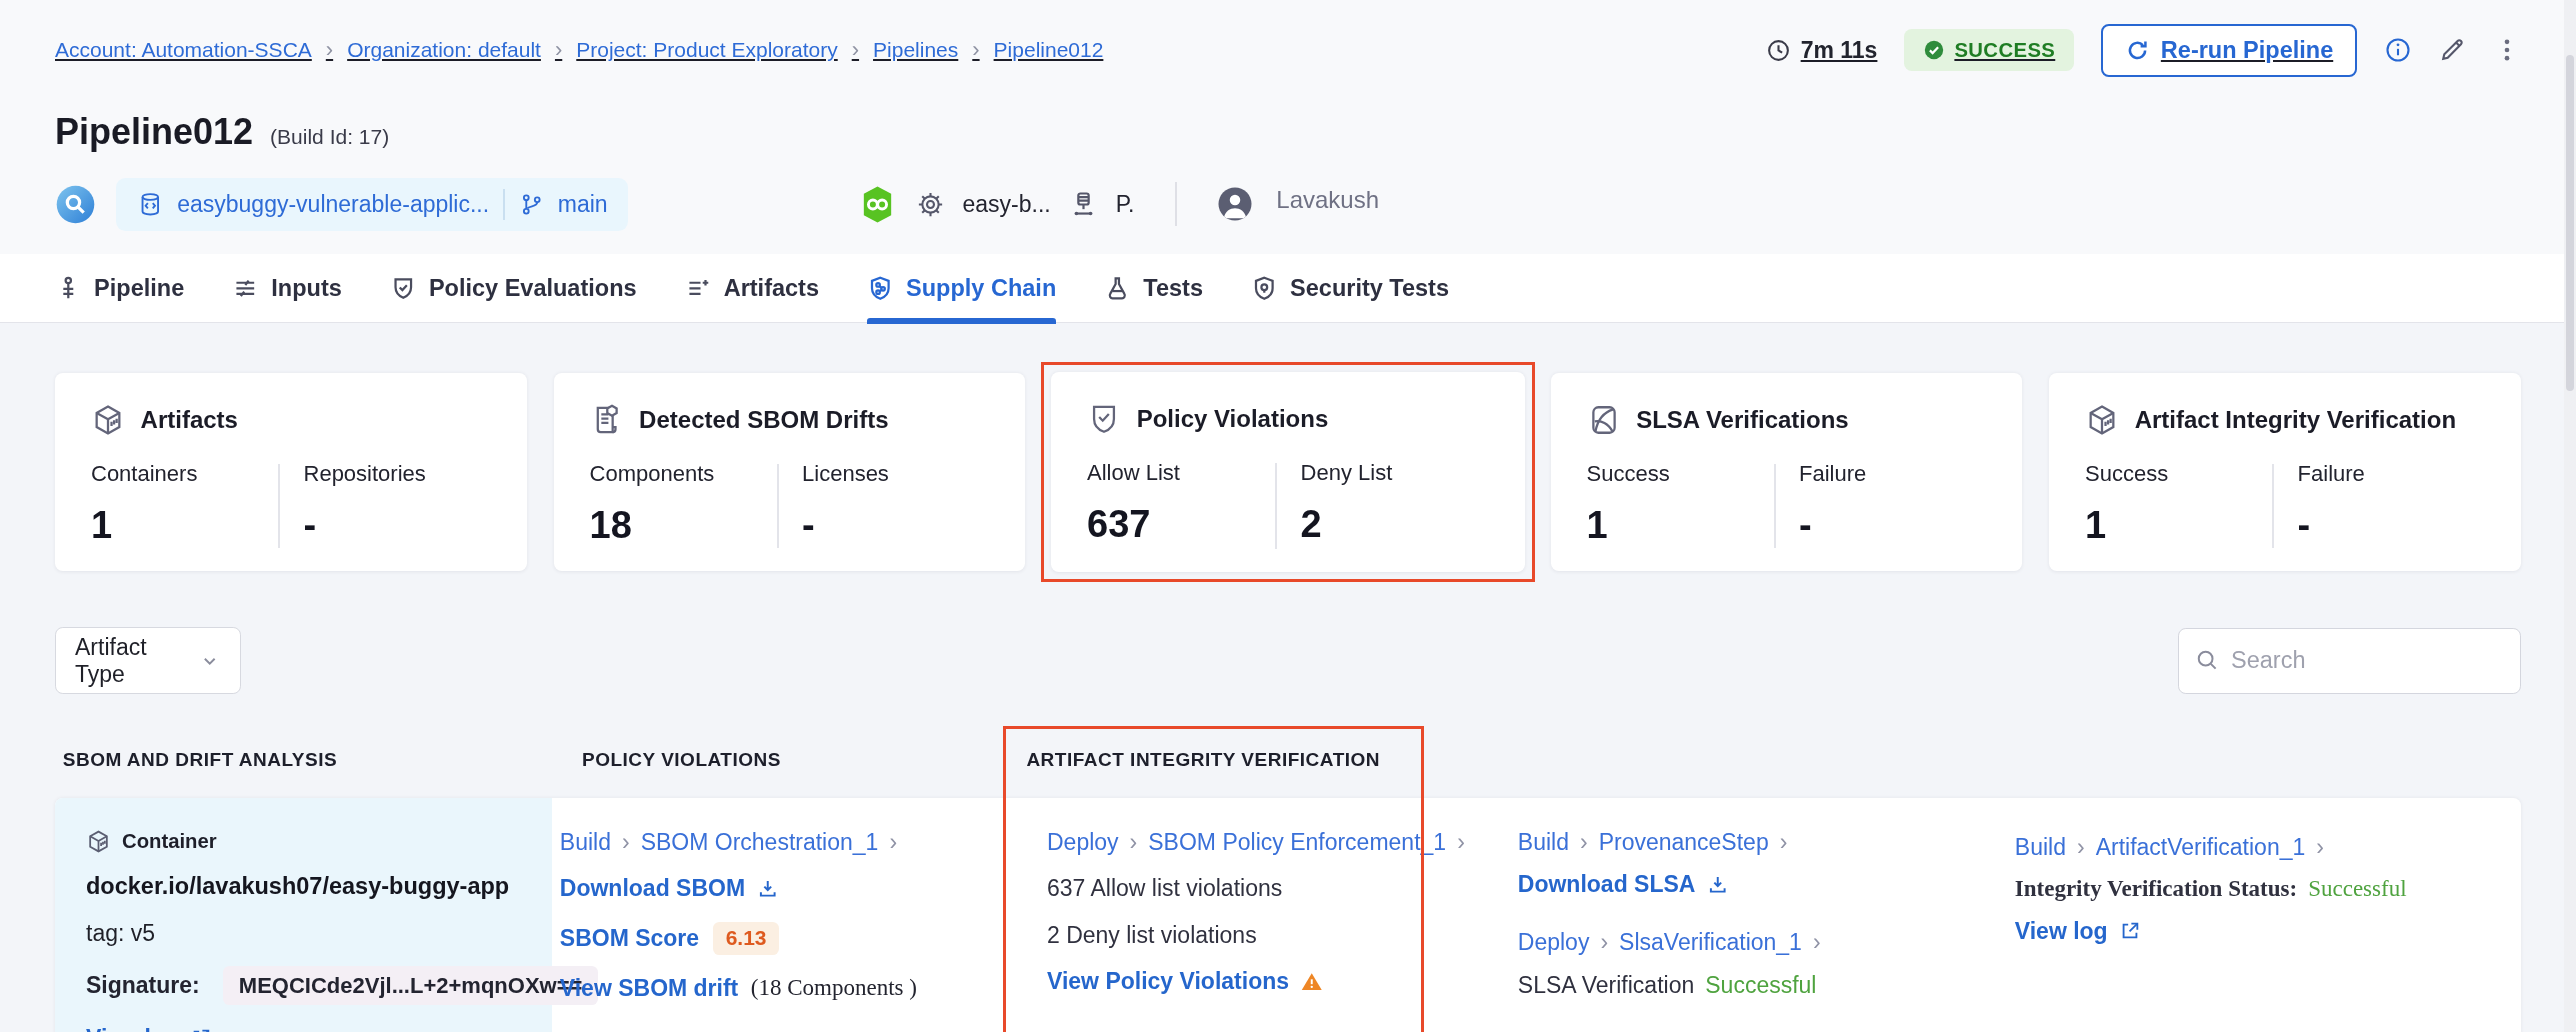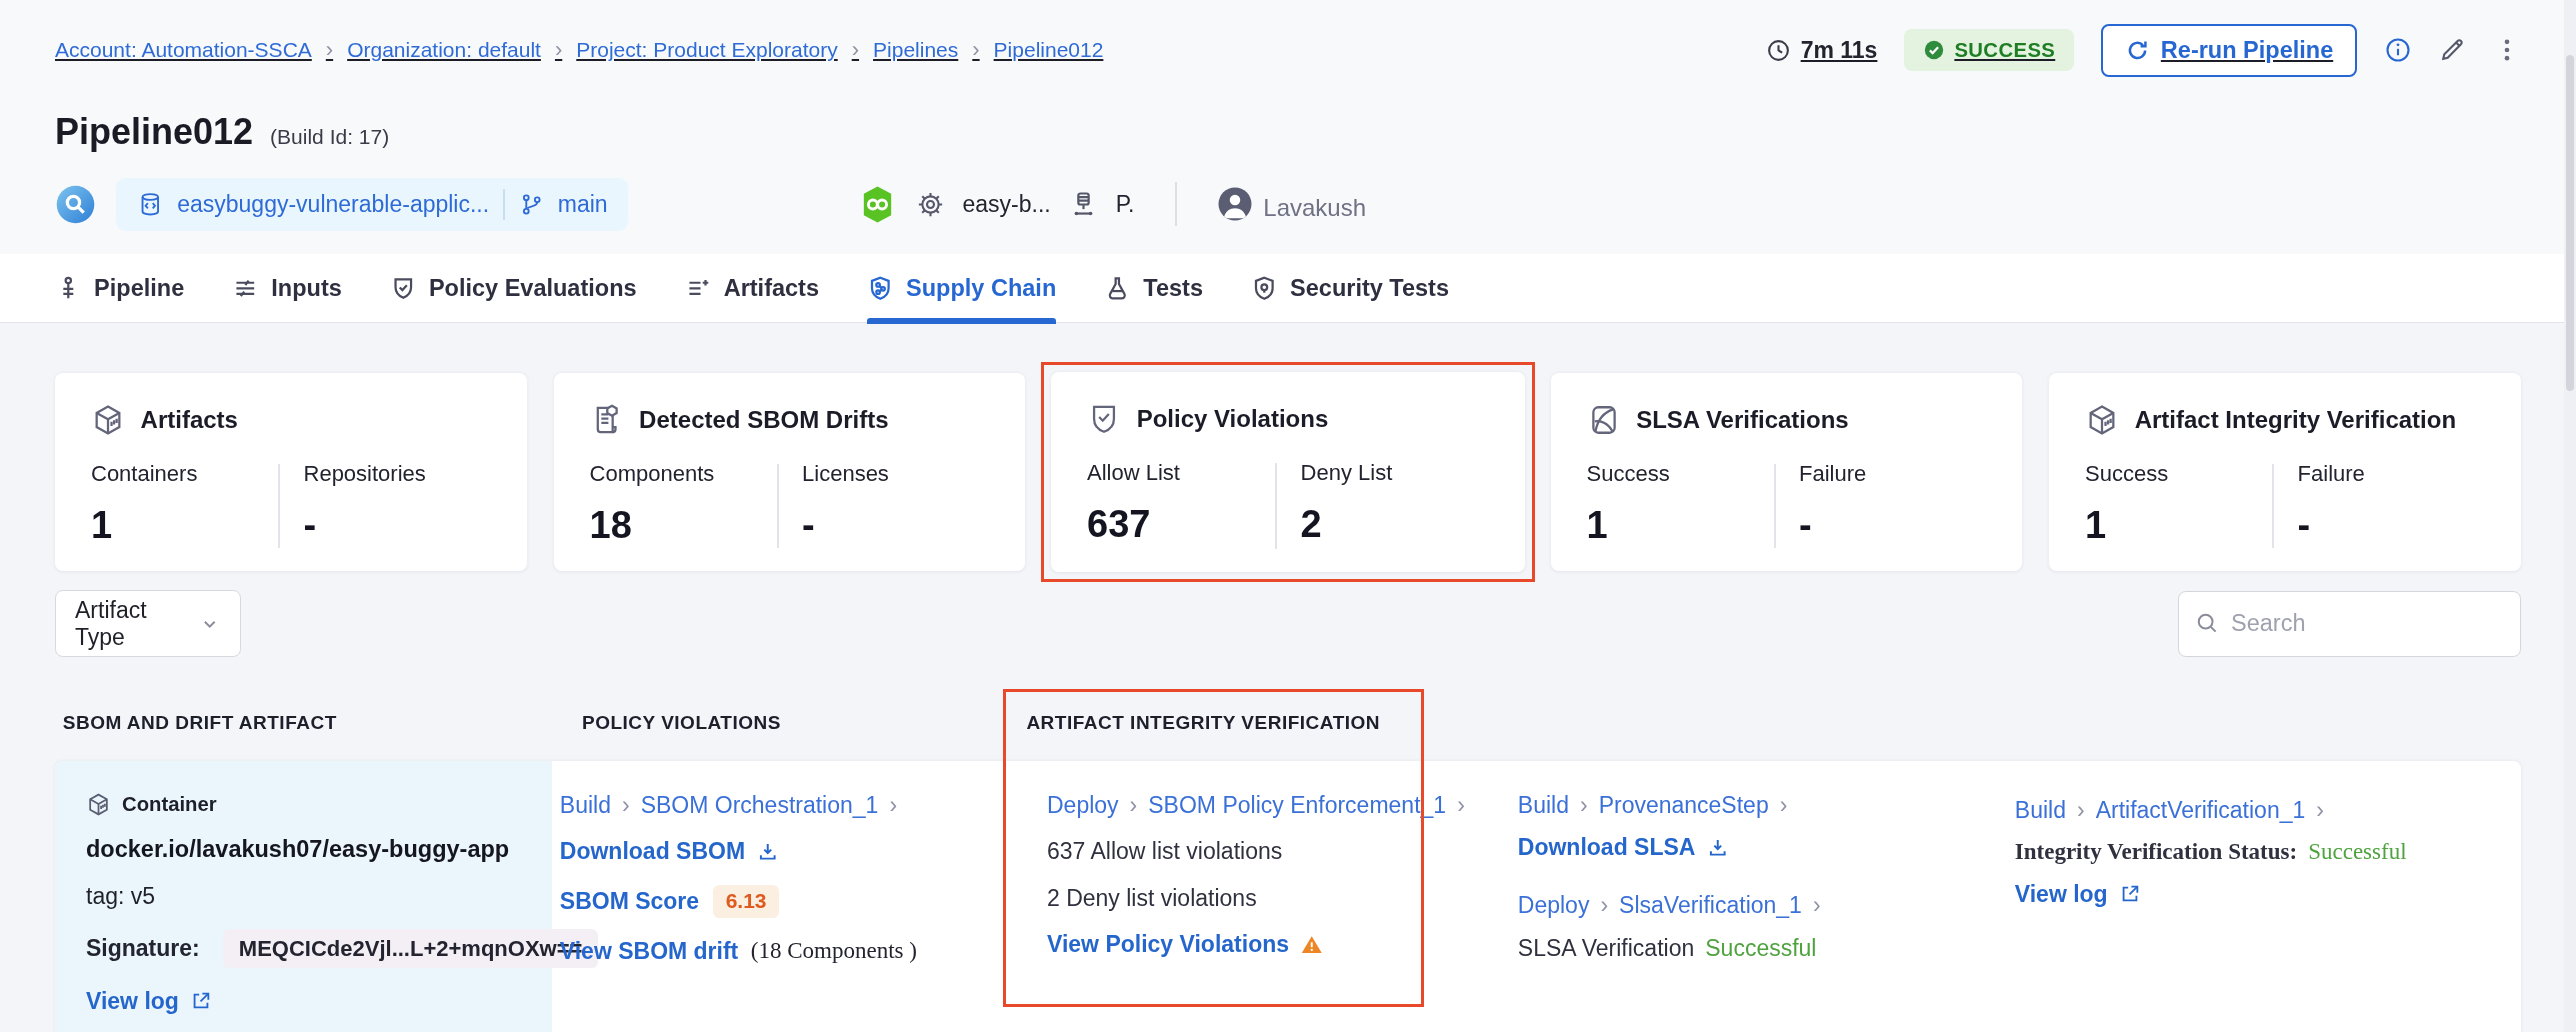--- a/index.html
+++ b/index.html
@@ -25,21 +25,21 @@
   .buildid { font-size:21px; color:#3A3B49; }
 
   .info-row { display:flex; align-items:center; margin-top:25px; padding-bottom:23.5px; gap:20.3px; }
   .repo-pill { display:flex; align-items:center; gap:14px; background:#E9F6FD; border-radius:9.4px;
                padding:11px 20.3px; font-size:23px; color:#2E6BD6; }
   .pill-div { width:1.6px; height:31px; background:#C9DFF0; }
   .repo-pill a { color:#2E6BD6; text-decoration:none; }
   .mid-gap { width:188px; }
   .exec-meta { display:flex; align-items:center; gap:17px; font-size:23px; color:#23242F; }
   .vdiv { width:1.6px; height:44px; background:#DFE0E6; margin:0 20.3px; }
-  .user { display:flex; align-items:flex-end; gap:10px; font-size:24px; color:#6F7184; }
+  .user { display:flex; align-items:flex-start; gap:23px; font-size:24px; color:#6F7184; }
 
   
   .tabs { background:#FFFFFF; border-bottom:1.6px solid #E3E4EA; padding:0 55px; display:flex;
           align-items:stretch; gap:48px; height:69px; }
   .tab { display:flex; align-items:center; gap:12.5px; font-size:23.5px; font-weight:600; color:#2E3040;
          position:relative; cursor:pointer; }
   .tab .ticon { color:#4A4C5E; display:flex; }
   .tab.active { color:#2767D2; }
   .tab.active .ticon { color:#2767D2; }
   .tab.active::after { content:""; position:absolute; left:0; right:0; bottom:-1.6px; height:5.5px;
@@ -52,21 +52,21 @@
           padding:30px 36px 23.5px 36px; height:198px; display:flex; flex-direction:column; }
   .card-head { display:flex; align-items:center; gap:15.6px; font-size:24px; font-weight:700; color:#1B1C27; }
   .card-head .cicon { color:#63657A; display:flex; }
   .stats { display:flex; flex:1; margin-top:23.5px; }
   .stat { flex:1; }
   .stat-div { width:1.6px; background:#E3E4EA; margin:3.1px 23.5px 0 0; }
   .stat-label { font-size:22px; color:#22232E; }
   .stat-value { font-size:38px; font-weight:700; color:#141520; margin-top:17px; }
   .red-outline { border:3.9px solid #E8492A; padding:7px; margin:-11px; }
 
-  .filter-row { display:flex; align-items:center; justify-content:space-between; margin-top:19px; }
+  .filter-row { display:flex; align-items:center; justify-content:space-between; margin-top:56px; }
   .select { display:flex; align-items:center; justify-content:space-between; width:186px; height:67px;
             background:#fff; border:1.6px solid #D7D9E0; border-radius:7.8px; padding:0 19px;
             font-size:23px; color:#1F2028; font-weight:500; cursor:pointer; }
   .search { position:relative; width:343px; height:66px; }
   .search input { width:100%; height:100%; border:1.6px solid #D4D6DE; border-radius:7.8px; padding:0 15.6px 0 52px;
                   font-size:23.5px; color:#30323E; background:#fff; font-family:"Liberation Sans",sans-serif; }
   .search input::placeholder { color:#9FA1AE; }
   .search .mag { position:absolute; left:15.6px; top:19px; color:#8A8C9C; }
 
   
@@ -474,21 +474,21 @@
           </svg>
       </span>
       <input type="text" placeholder="Search" style="">
     </div>
   </div>
 
   <div class="table-zone">
     <div class="red-box2"></div>
 
     <div class="thead">
-      <div class="th th2">SBOM AND DRIFT ARTIFACT</div>
+      <div class="th th2">SBOM AND DRIFT ANALYSIS</div>
       <div class="th th3">POLICY VIOLATIONS</div>
       <div class="th th5">ARTIFACT INTEGRITY VERIFICATION</div>
     </div>
 
     <div class="trow">
 
       <div class="cell cell-artifact">
         <div class="line type-row">
           <span class="cicon">
             <svg width="25" height="25" viewBox="0 0 24 24" fill="none" stroke="currentColor" stroke-width="1.7">

